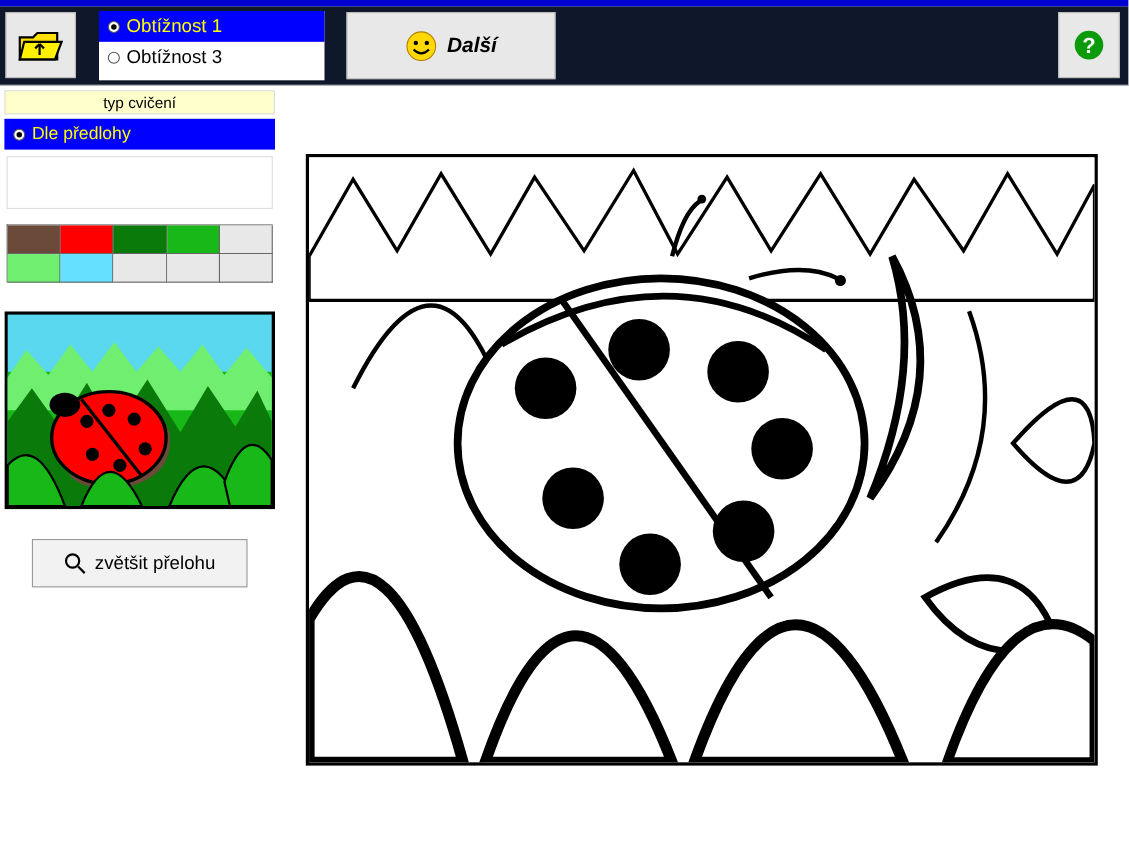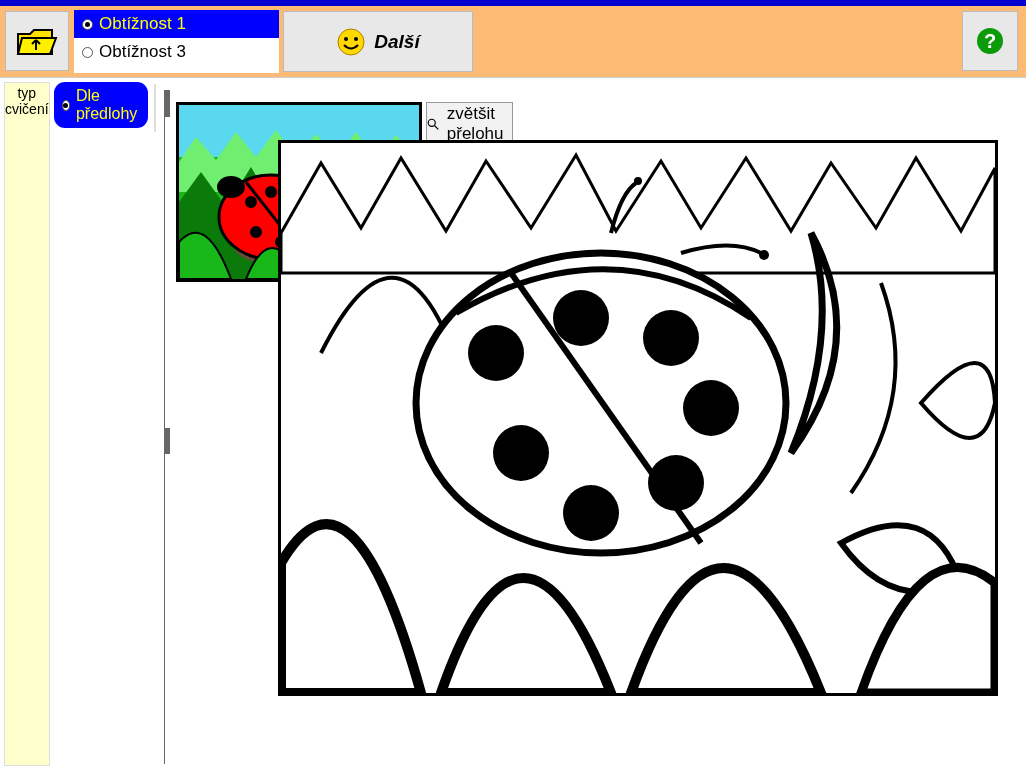--- a/index.html
+++ b/index.html
@@ -11,23 +11,24 @@
   height: 770px;
   overflow: hidden;
 }
 .titlebar {
   height: 6px;
   background: #0000d0;
 }
 .toolbar {
   display: flex;
   align-items: stretch;
-  background: #fdba74;
+  background: #0f172a;
   height: 72px;
   border-bottom: 1px solid #ccc;
+  gap: 16px;
 }
 .toolbar-btn {
   width: 64px;
   height: 60px;
   margin: 5px;
   border: 1px solid #bbb;
   background: #e8e8e8;
   display: flex;
   align-items: center;
   justify-content: center;
@@ -95,20 +96,21 @@
   cursor: pointer;
 }
 .content {
   display: flex;
   height: calc(100% - 78px);
 }
 .sidebar {
   width: 254px;
   padding: 4px;
   display: flex;
+  flex-direction: column;
   gap: 4px;
 }
 .section-header {
   background: #ffffcc;
   text-align: center;
   font-size: 14px;
   padding: 2px 0;
   border: 1px solid #ddd;
 }
 .options-box { background: #fff; }
@@ -116,21 +118,20 @@
   display: flex;
   align-items: center;
   gap: 6px;
   padding: 5px 8px;
   font-size: 16px;
   cursor: pointer;
 }
 .option-row.selected {
   background: #0000ff;
   color: #ffff00;
-  border-radius: 11px;
 }
 .color-preview {
   height: 48px;
   background: #fff;
   border: 1px solid #ddd;
   margin: 2px;
 }
 .palette {
   display: grid;
   grid-template-columns: repeat(5, 1fr);
@@ -144,21 +145,21 @@
   border-right: 1px solid #666;
   border-bottom: 1px solid #666;
   cursor: pointer;
 }
 .empty-swatch { background: #e8e8e8; }
 .thumb-wrap {
   margin-top: 20px;
 }
 .zoom-btn {
   margin: 20px auto 0 auto;
-  width: 244px;
+  width: 196px;
   height: 44px;
   border: 1px solid #999;
   background: #f2f2f2;
   display: flex;
   align-items: center;
   justify-content: center;
   gap: 8px;
   font-size: 17px;
   cursor: pointer;
 }

